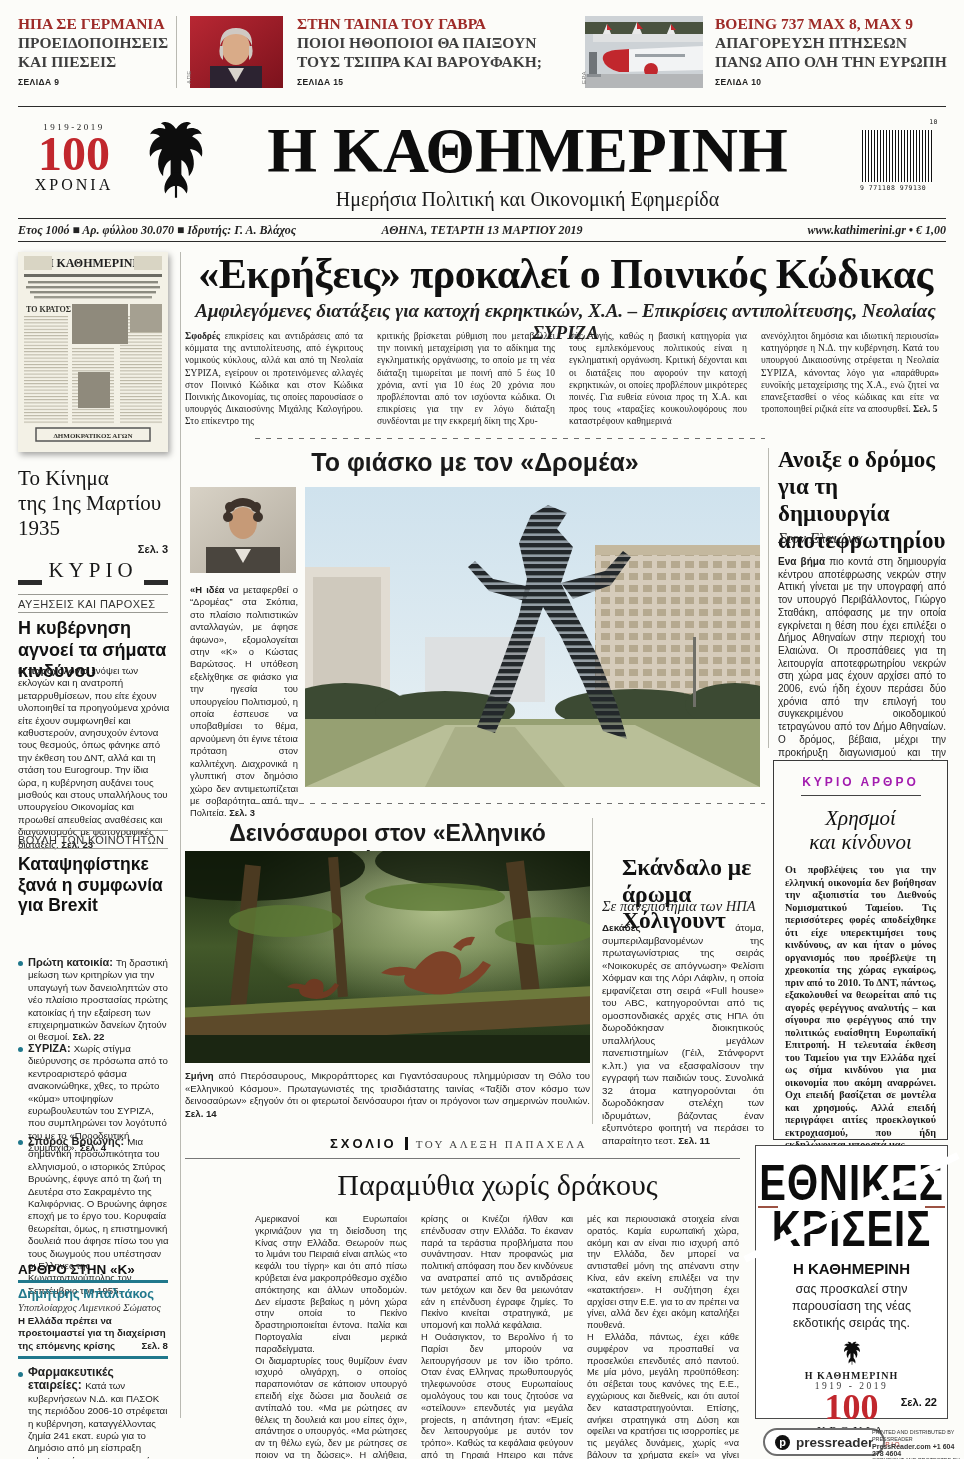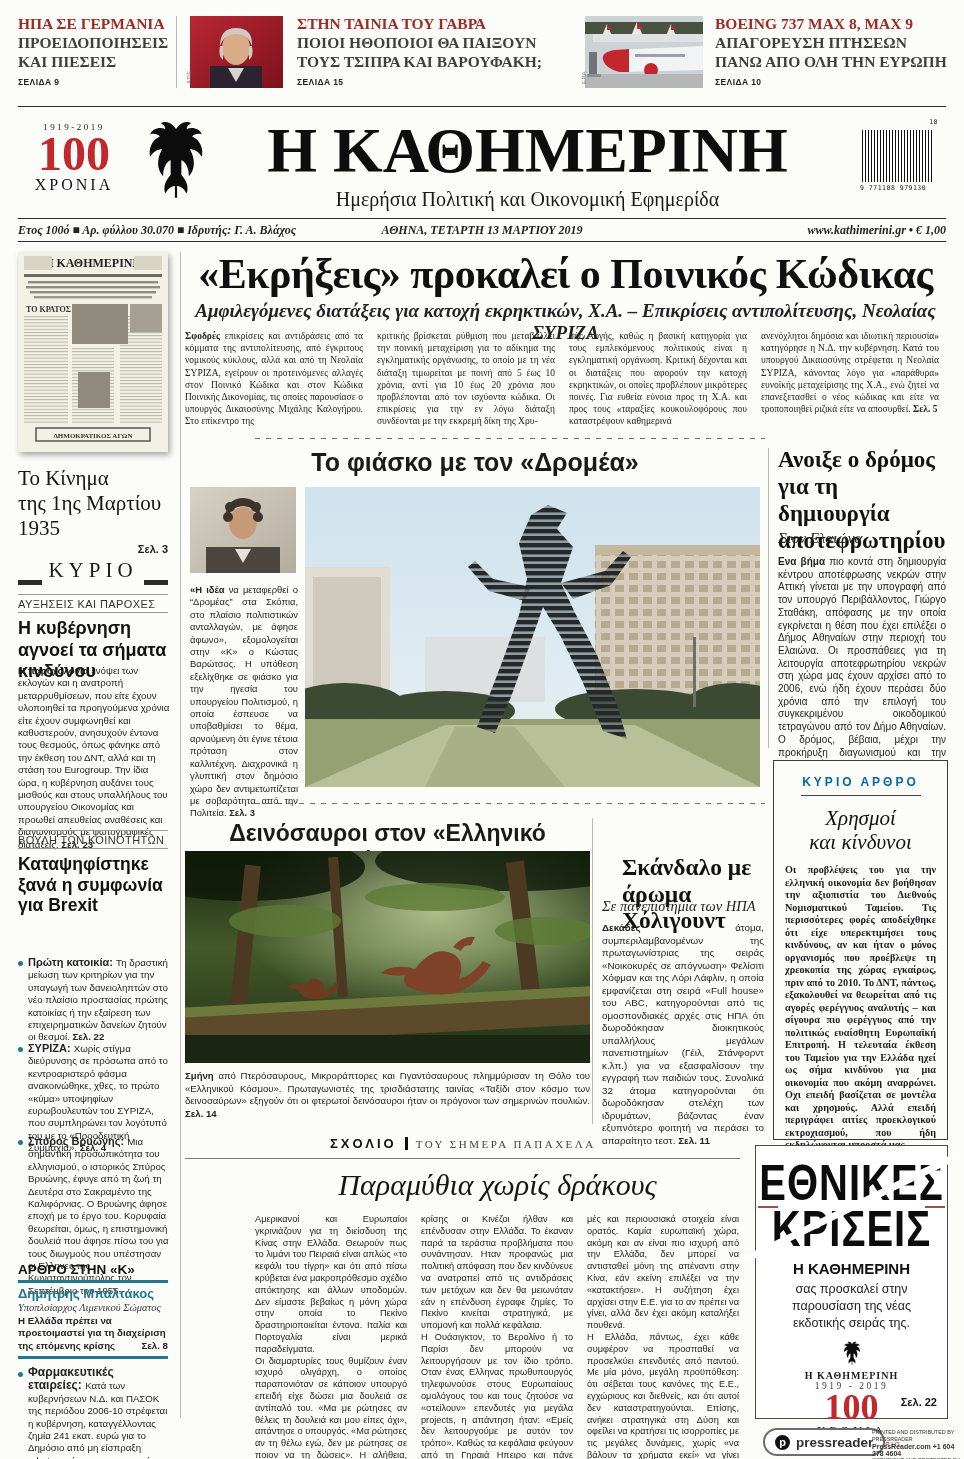--- a/index.html
+++ b/index.html
@@ -42,27 +42,27 @@
   .tealrule{position:absolute;height:2.5px;background:#20788c;}
   .role{font-family:"Liberation Serif",serif;font-style:italic;font-size:10.5px;color:#333;}
   
   .sec-title-sans{font-family:"Liberation Sans",sans-serif;font-weight:600;color:#1a1a1a;text-align:center;}
   .art-head{font-family:"Liberation Serif",serif;font-weight:700;color:#111;}
   .art-sub{font-family:"Liberation Serif",serif;font-style:italic;color:#222;}
   .photo{position:absolute;overflow:hidden;}
   .caption{font-family:"Liberation Sans","DejaVu Sans",sans-serif;font-size:9.4px;line-height:12.4px;color:#222;text-align:justify;}
   
   .edit-box{position:absolute;border:1px solid #3a3a3a;background:#fcfcf9;}
-  .edit-kicker{font-family:"Liberation Sans",sans-serif;font-weight:700;font-size:12px;letter-spacing:3px;text-align:center;color:#0369a1;}
+  .edit-kicker{font-family:"Liberation Sans",sans-serif;font-weight:700;font-size:12px;letter-spacing:3px;text-align:center;color:#a21caf;}
   .edit-title{font-family:"Liberation Serif",serif;font-style:italic;font-size:21px;line-height:24px;text-align:center;color:#111;white-space:pre-line;}
   .edit-body{font-family:"Liberation Serif",serif;font-size:10.2px;line-height:12.5px;text-align:justify;color:#1c1c1c;font-weight:600;}
   
   .com-label{font-family:"Liberation Sans",sans-serif;font-weight:700;font-size:13px;letter-spacing:3px;color:#111;}
   .com-byline{font-family:"Liberation Serif",serif;font-size:11px;letter-spacing:2.5px;color:#444;}
-  .com-title{font-family:"Liberation Serif",serif;font-style:italic;font-size:30px;color:#161616;text-align:center;}
+  .com-title{font-family:"Liberation Serif",serif;font-size:30px;color:#161616;text-align:center;}
   .com-col{font-family:"Liberation Sans","DejaVu Sans",sans-serif;font-size:9.2px;line-height:11.8px;color:#222;text-align:justify;white-space:pre-line;}
   
   .ad-box{position:absolute;border:1px solid #4a4a4a;background:#fff;}
   .ad-title{font-family:"Liberation Sans",sans-serif;font-weight:900;font-size:40px;line-height:37px;letter-spacing:1px;text-align:center;color:#0c0c0c;transform:scaleY(1.25);transform-origin:top center;white-space:pre-line;}
   .ad-slash{position:absolute;left:-12%;width:124%;height:7px;background:#fff;transform:rotate(-26deg);}
   .ad-sideline{position:absolute;height:2px;background:#9c5243;}
   .ad-brand{font-family:"Liberation Sans",sans-serif;font-weight:700;font-size:15px;text-align:center;color:#111;}
   .ad-invite{font-family:"Liberation Sans",sans-serif;font-size:12.5px;line-height:17px;text-align:center;color:#222;}
   .ad-logo-brand{font-family:"Liberation Serif",serif;font-weight:700;font-size:10px;letter-spacing:1px;text-align:center;}
   .ad-logo-years{font-family:"Liberation Serif",serif;font-size:9.5px;letter-spacing:2.5px;text-align:center;color:#3a3a3a;}
@@ -369,21 +369,21 @@
   <div class="abs caption" style="left:185px;top:1070px;width:405px;font-size:9.6px;line-height:12.6px;"><span class="pref">Σμήνη </span><span>από Πτερόσαυρους, Μικροράπτορες και Γιγαντόσαυρους πλημμύρισαν τη Θόλο του «Ελληνικού Κόσμου». Πρωταγωνιστές της τρισδιάστατης ταινίας «Ταξίδι στον κόσμο των δεινοσαύρων» εξηγούν ότι οι φτερωτοί δεινόσαυροι ήταν οι πρόγονοι των σημερινών πουλιών.</span><span class="pref"> Σελ. 14</span></div>
 
   <div class="vline" style="left:592px;top:818px;height:306px;"></div>
   <div class="abs art-head" style="left:622px;top:814px;width:160px;font-size:23.5px;line-height:26.5px;margin-top:40px;">Σκάνδαλο με άρωμα Χόλιγουντ</div>
   <div class="abs art-sub" style="left:602px;top:898px;width:160px;font-size:14.5px;">Σε πανεπιστήμια των ΗΠΑ</div>
   <div class="abs side-body" style="left:602px;top:922px;width:162px;font-size:9.8px;line-height:12.5px;text-align:justify;"><span class="pref">Δεκάδες </span><span>άτομα, συμπεριλαμβανομένων της πρωταγωνίστριας της σειράς «Νοικοκυρές σε απόγνωση» Φελίσιτι Χόφμαν και της Λόρι Λάφλιν, η οποία εμφανίζεται στη σειρά «Full house» του ABC, κατηγορούνται από τις ομοσπονδιακές αρχές στις ΗΠΑ ότι δωροδόκησαν διοικητικούς υπαλλήλους μεγάλων πανεπιστημίων (Γέιλ, Στάνφορντ κ.λπ.) για να εξασφαλίσουν την εγγραφή των παιδιών τους. Συνολικά 32 άτομα κατηγορούνται ότι δωροδόκησαν στελέχη των ιδρυμάτων, βάζοντας έναν εξυπνότερο φοιτητή να περάσει το απαραίτητο τεστ.</span><span class="pref"> Σελ. 11</span></div>
 
   <div class="abs" style="left:330px;top:1136px;display:flex;align-items:center;gap:8px;">
     <span class="com-label">ΣΧΟΛΙΟ</span>
     <span style="width:3px;height:13px;background:#111;display:inline-block;"></span>
-    <span class="com-byline">ΤΟΥ ΣΗΜΕΡΑ ΠΑΠΑΧΕΛΑ</span>
+    <span class="com-byline">ΤΟΥ ΑΛΕΞΗ ΠΑΠΑΧΕΛΑ</span>
   </div>
   <div class="rule-light" style="left:185px;top:1158px;width:555px;height:1px;background:#777;"></div>
   <div class="abs com-title" style="left:255px;top:1168px;width:485px;">Παραμύθια χωρίς δράκους</div>
 
   <div class="abs com-col" style="left:255px;top:1214px;width:152px;height:240px;">Αμερικανοί και Ευρωπαίοι γκρινιάζουν για τη διείσδυση της Κίνας στην Ελλάδα. Θεωρούν πως το λιμάνι του Πειραιά είναι απλώς «το κεφάλι του τίγρη» και ότι από πίσω κρύβεται ένα μακροπρόθεσμο σχέδιο απόκτησης και άλλων υποδομών. Δεν είμαστε βεβαίως η μόνη χώρα στην οποία το Πεκίνο δραστηριοποιείται έντονα. Ιταλία και Πορτογαλία είναι μερικά παραδείγματα.
 Οι διαμαρτυρίες τους θυμίζουν έναν ισχυρό ολιγάρχη, ο οποίος παραπονιόταν σε κάποιον υπουργό επειδή είχε δώσει μια δουλειά σε αντίπαλό του. «Μα με ρώτησες αν θέλεις τη δουλειά και μου είπες όχι», απάντησε ο υπουργός. «Μα ρώτησες αν τη θέλω εγώ, δεν με ρώτησες σε ποιον να τη δώσεις». Η αλήθεια, λοιπόν, είναι ότι τον καιρό της</div>
   <div class="abs com-col" style="left:421px;top:1214px;width:152px;height:240px;">κρίσης οι Κινέζοι ήλθαν και επένδυσαν στην Ελλάδα. Το έκαναν παρά τα τεράστια προβλήματα που συνάντησαν. Ηταν προφανώς μια πολιτική απόφαση που δεν κινδύνευε να ανατραπεί από τις αντιδράσεις των μετόχων και δεν θα μειωνόταν εάν η επένδυση έγραφε ζημίες. Το Πεκίνο κινείται στρατηγικά, με υπομονή και πολλά κεφάλαια.
 Η Ουάσιγκτον, το Βερολίνο ή το Παρίσι δεν μπορούν να λειτουργήσουν με τον ίδιο τρόπο. Οταν ένας Ελληνας πρωθυπουργός τηλεφωνούσε στους Ευρωπαίους ομολόγους του και τους ζητούσε να «στείλουν» επενδυτές για μεγάλα projects, η απάντηση ήταν: «Εμείς δεν λειτουργούμε με αυτόν τον τρόπο». Καθώς τα κεφάλαια φεύγουν από τη Γηραιά Ηπειρο και πάνε αλλού, ο κίνδυνος να «φύγουν» μαζί τους επενδύσεις, δο-</div>
   <div class="abs com-col" style="left:587px;top:1214px;width:152px;height:240px;">μές και περιουσιακά στοιχεία είναι ορατός. Καμία ευρωπαϊκή χώρα, ακόμη και αν είναι πιο ισχυρή από την Ελλάδα, δεν μπορεί να αντισταθεί μόνη της απέναντι στην Κίνα, εάν εκείνη επιλέξει να την «κατακτήσει». Η συζήτηση έχει αρχίσει στην Ε.Ε. για το αν πρέπει να γίνει, αλλά δεν έχει ακόμη καταλήξει πουθενά.
 Η Ελλάδα, πάντως, έχει κάθε συμφέρον να προσπαθεί να προσελκύει επενδυτές από παντού. Με μία μόνο, μεγάλη προϋπόθεση: ότι σέβεται τους κανόνες της Ε.Ε., εγχώριους και διεθνείς, και ότι αυτοί δεν καταστρατηγούνται. Επίσης, ανήκει στρατηγικά στη Δύση και οφείλει να κρατήσει τις ισορροπίες με τις μεγάλες δυνάμεις, χωρίς «να βάλουν τα χρήματα εκεί» να γίνει εθνική περιφρόνηση.</div>

